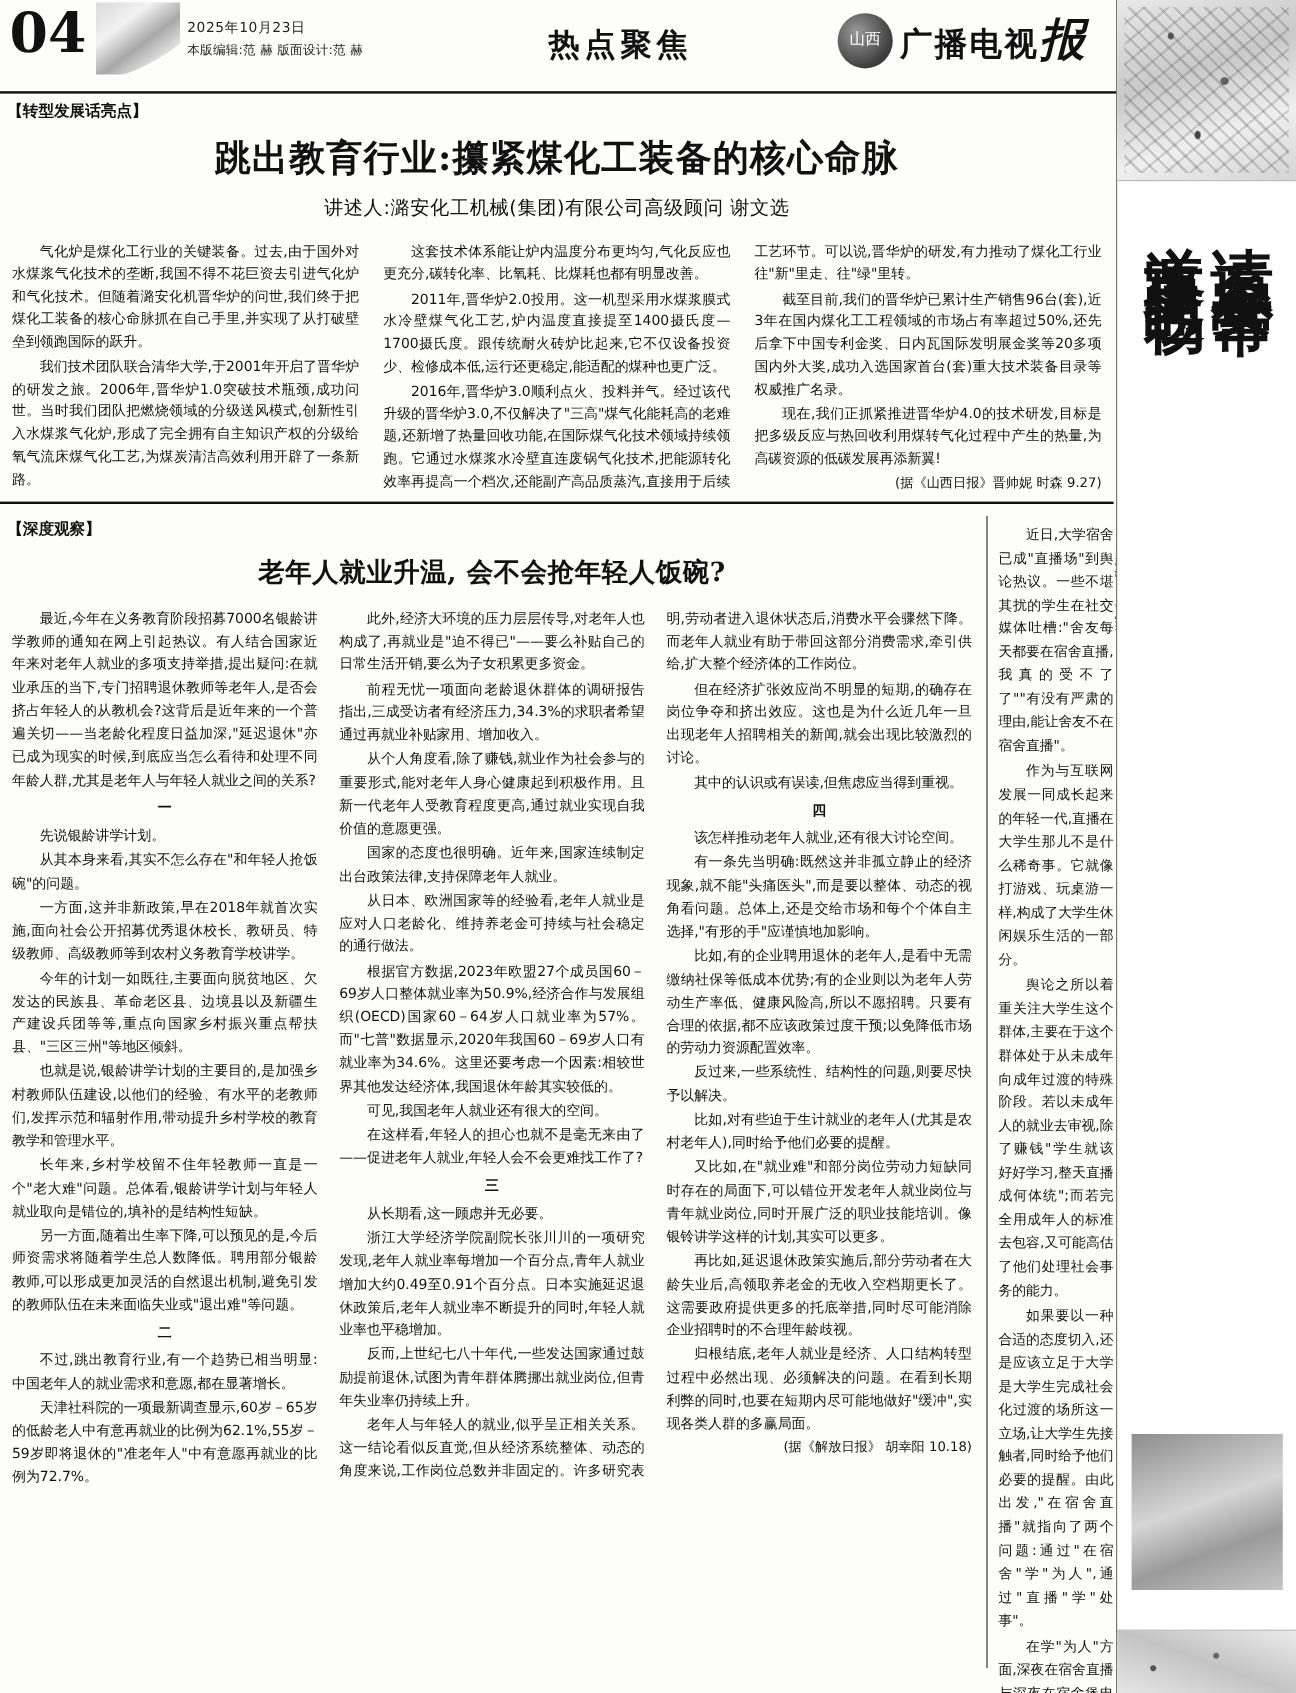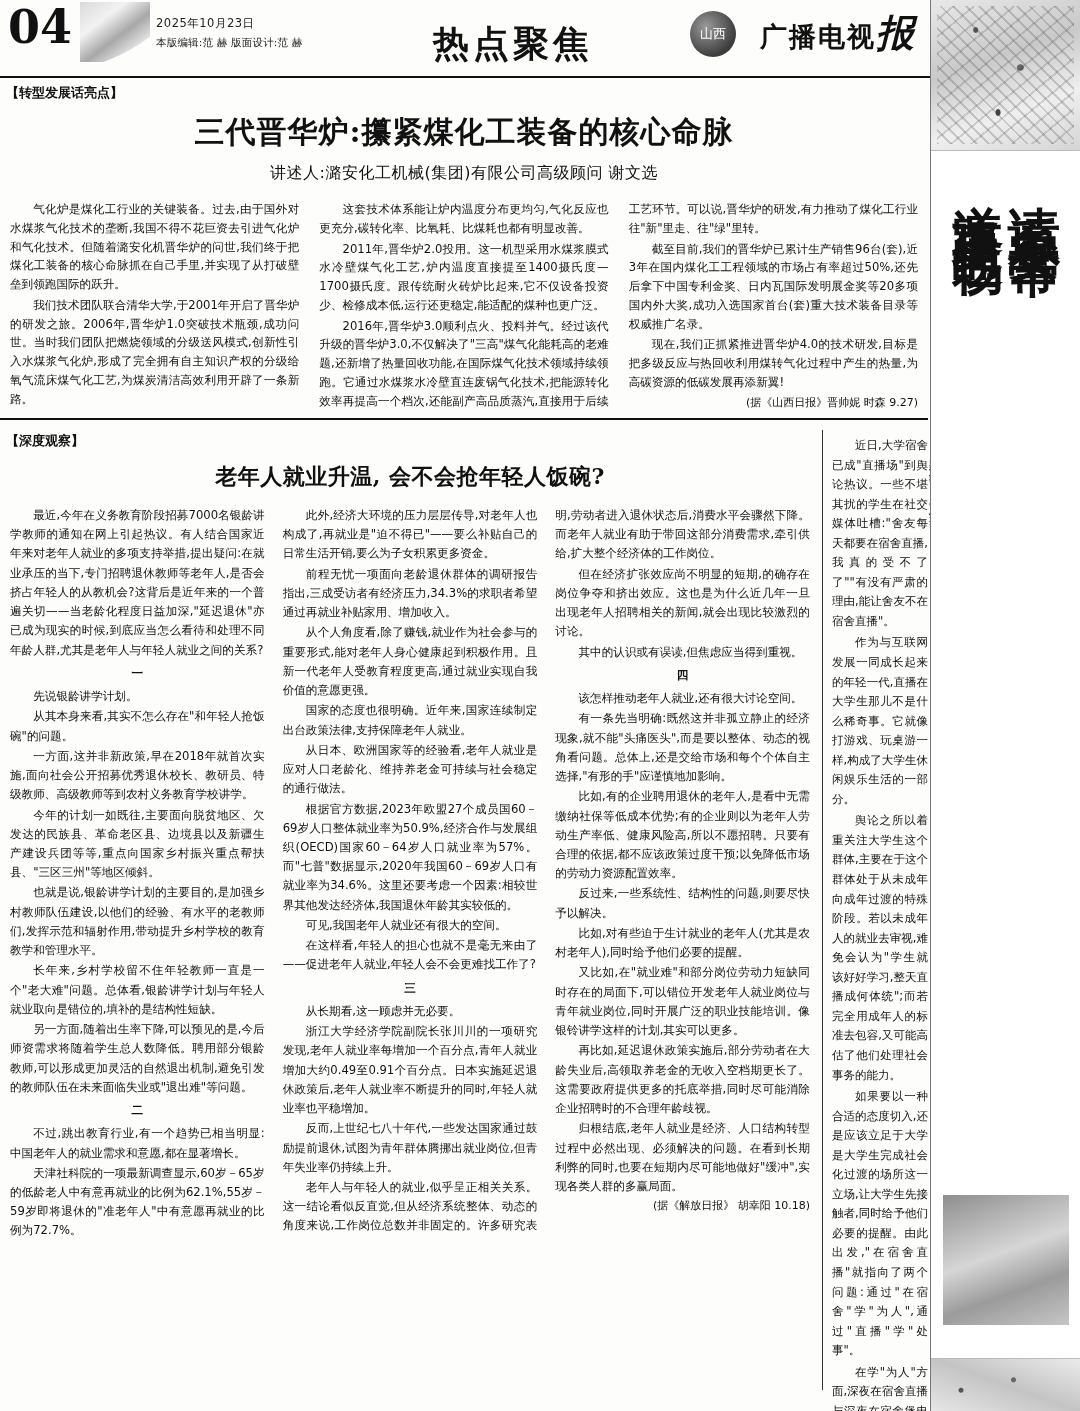--- a/index.html
+++ b/index.html
@@ -68,31 +68,31 @@
     letter-spacing: .5px;
   }
   .masthead-meta .editors {
     font-size: 10.5px;
     letter-spacing: .2px;
   }
   .section-title {
     flex: 1;
     text-align: center;
     font-family: "DejaVu Serif", "Liberation Serif", serif;
-    font-size: 36px;
+    font-size: 26px;
     font-weight: bold;
     letter-spacing: 4px;
     padding-top: 20px;
     color: #111;
   }
   .brand {
     display: flex;
     align-items: center;
-    padding: 8px 14px 0 0;
-    gap: 24px;
+    padding: 8px 24px 0 0;
+    gap: 6px;
   }
   .brand-logo {
     width: 46px; height: 46px;
     border-radius: 50%;
     background: radial-gradient(circle at 35% 35%, #9a9a9a, #3d3d3d 70%);
     color: #fff;
     font-family: "DejaVu Serif", "Liberation Serif", serif;
     font-size: 13px;
     display: flex;
     align-items: center;
@@ -349,21 +349,21 @@
     <div class="brand">
       <div class="brand-logo">山西</div>
       <div class="brand-name">
         <span>广播电视</span><span class="big">报</span>
       </div>
     </div>
   </div>
 
   <div class="article1">
     <div class="kicker">【转型发展话亮点】</div>
-    <div class="headline1">三代晋华炉:攥紧煤化工装备的核心命脉</div>
+    <div class="headline1">跳出教育行业:攥紧煤化工装备的核心命脉</div>
     <div class="subhead1">讲述人:潞安化工机械(集团)有限公司高级顾问   谢文选</div>
     <div class="cols3">
       <p>气化炉是煤化工行业的关键装备。过去,由于国外对水煤浆气化技术的垄断,我国不得不花巨资去引进气化炉和气化技术。但随着潞安化机晋华炉的问世,我们终于把煤化工装备的核心命脉抓在自己手里,并实现了从打破壁垒到领跑国际的跃升。</p>
       <p>我们技术团队联合清华大学,于2001年开启了晋华炉的研发之旅。2006年,晋华炉1.0突破技术瓶颈,成功问世。当时我们团队把燃烧领域的分级送风模式,创新性引入水煤浆气化炉,形成了完全拥有自主知识产权的分级给氧气流床煤气化工艺,为煤炭清洁高效利用开辟了一条新路。</p>
       <p>这套技术体系能让炉内温度分布更均匀,气化反应也更充分,碳转化率、比氧耗、比煤耗也都有明显改善。</p>
       <p>2011年,晋华炉2.0投用。这一机型采用水煤浆膜式水冷壁煤气化工艺,炉内温度直接提至1400摄氏度—1700摄氏度。跟传统耐火砖炉比起来,它不仅设备投资少、检修成本低,运行还更稳定,能适配的煤种也更广泛。</p>
       <p>2016年,晋华炉3.0顺利点火、投料并气。经过该代升级的晋华炉3.0,不仅解决了"三高"煤气化能耗高的老难题,还新增了热量回收功能,在国际煤气化技术领域持续领跑。它通过水煤浆水冷壁直连废锅气化技术,把能源转化效率再提高一个档次,还能副产高品质蒸汽,直接用于后续工艺环节。可以说,晋华炉的研发,有力推动了煤化工行业往"新"里走、往"绿"里转。</p>
       <p>截至目前,我们的晋华炉已累计生产销售96台(套),近3年在国内煤化工工程领域的市场占有率超过50%,还先后拿下中国专利金奖、日内瓦国际发明展金奖等20多项国内外大奖,成功入选国家首台(套)重大技术装备目录等权威推广名录。</p>
       <p>现在,我们正抓紧推进晋华炉4.0的技术研发,目标是把多级反应与热回收利用煤转气化过程中产生的热量,为高碳资源的低碳发展再添新翼!</p>
       <p class="attrib">(据《山西日报》晋帅妮  时森 9.27)</p>
@@ -414,21 +414,21 @@
       <p>归根结底,老年人就业是经济、人口结构转型过程中必然出现、必须解决的问题。在看到长期利弊的同时,也要在短期内尽可能地做好"缓冲",实现各类人群的多赢局面。</p>
       <p class="attrib">(据《解放日报》  胡幸阳 10.18)</p>
     </div>
   </div>
 
   <div class="vdiv"></div>
 
   <div class="article3">
     <p>近日,大学宿舍已成"直播场"到舆论热议。一些不堪其扰的学生在社交媒体吐槽:"舍友每天都要在宿舍直播,我真的受不了了""有没有严肃的理由,能让舍友不在宿舍直播"。</p>
     <p>作为与互联网发展一同成长起来的年轻一代,直播在大学生那儿不是什么稀奇事。它就像打游戏、玩桌游一样,构成了大学生休闲娱乐生活的一部分。</p>
-    <p>舆论之所以着重关注大学生这个群体,主要在于这个群体处于从未成年向成年过渡的特殊阶段。若以未成年人的就业去审视,难免会认为"学生就该好好学习,整天直播成何体统";而若完全用成年人的标准去包容,又可能高估了他们处理社会事务的能力。</p>
+    <p>舆论之所以着重关注大学生这个群体,主要在于这个群体处于从未成年向成年过渡的特殊阶段。若以未成年人的就业去审视,除了赚钱"学生就该好好学习,整天直播成何体统";而若完全用成年人的标准去包容,又可能高估了他们处理社会事务的能力。</p>
     <p>如果要以一种合适的态度切入,还是应该立足于大学是大学生完成社会化过渡的场所这一立场,让大学生先接触者,同时给予他们必要的提醒。由此出发,"在宿舍直播"就指向了两个问题:通过"在宿舍"学"为人",通过"直播"学"处事"。</p>
     <p>在学"为人"方面,深夜在宿舍直播与深夜在宿舍煲电话粥、打游戏一样都属于干扰人休息的行为,而不顾他人隐私也与到处议论他人隐私一样,都是行为边界的缺失,这与是否直播接触者,同时在一个人是否具备基本的与他人共处的素养。对于受影响的同学们来说,这又是一个学会说"不",勇于维护自己权利的考验。</p>
 
   </div>
 
   <div class="vert-title-wrap">
     <div class="vtitle">大学宿舍成直播间   一道校园新考题</div>
   </div>
 
   <div class="right-rail">

